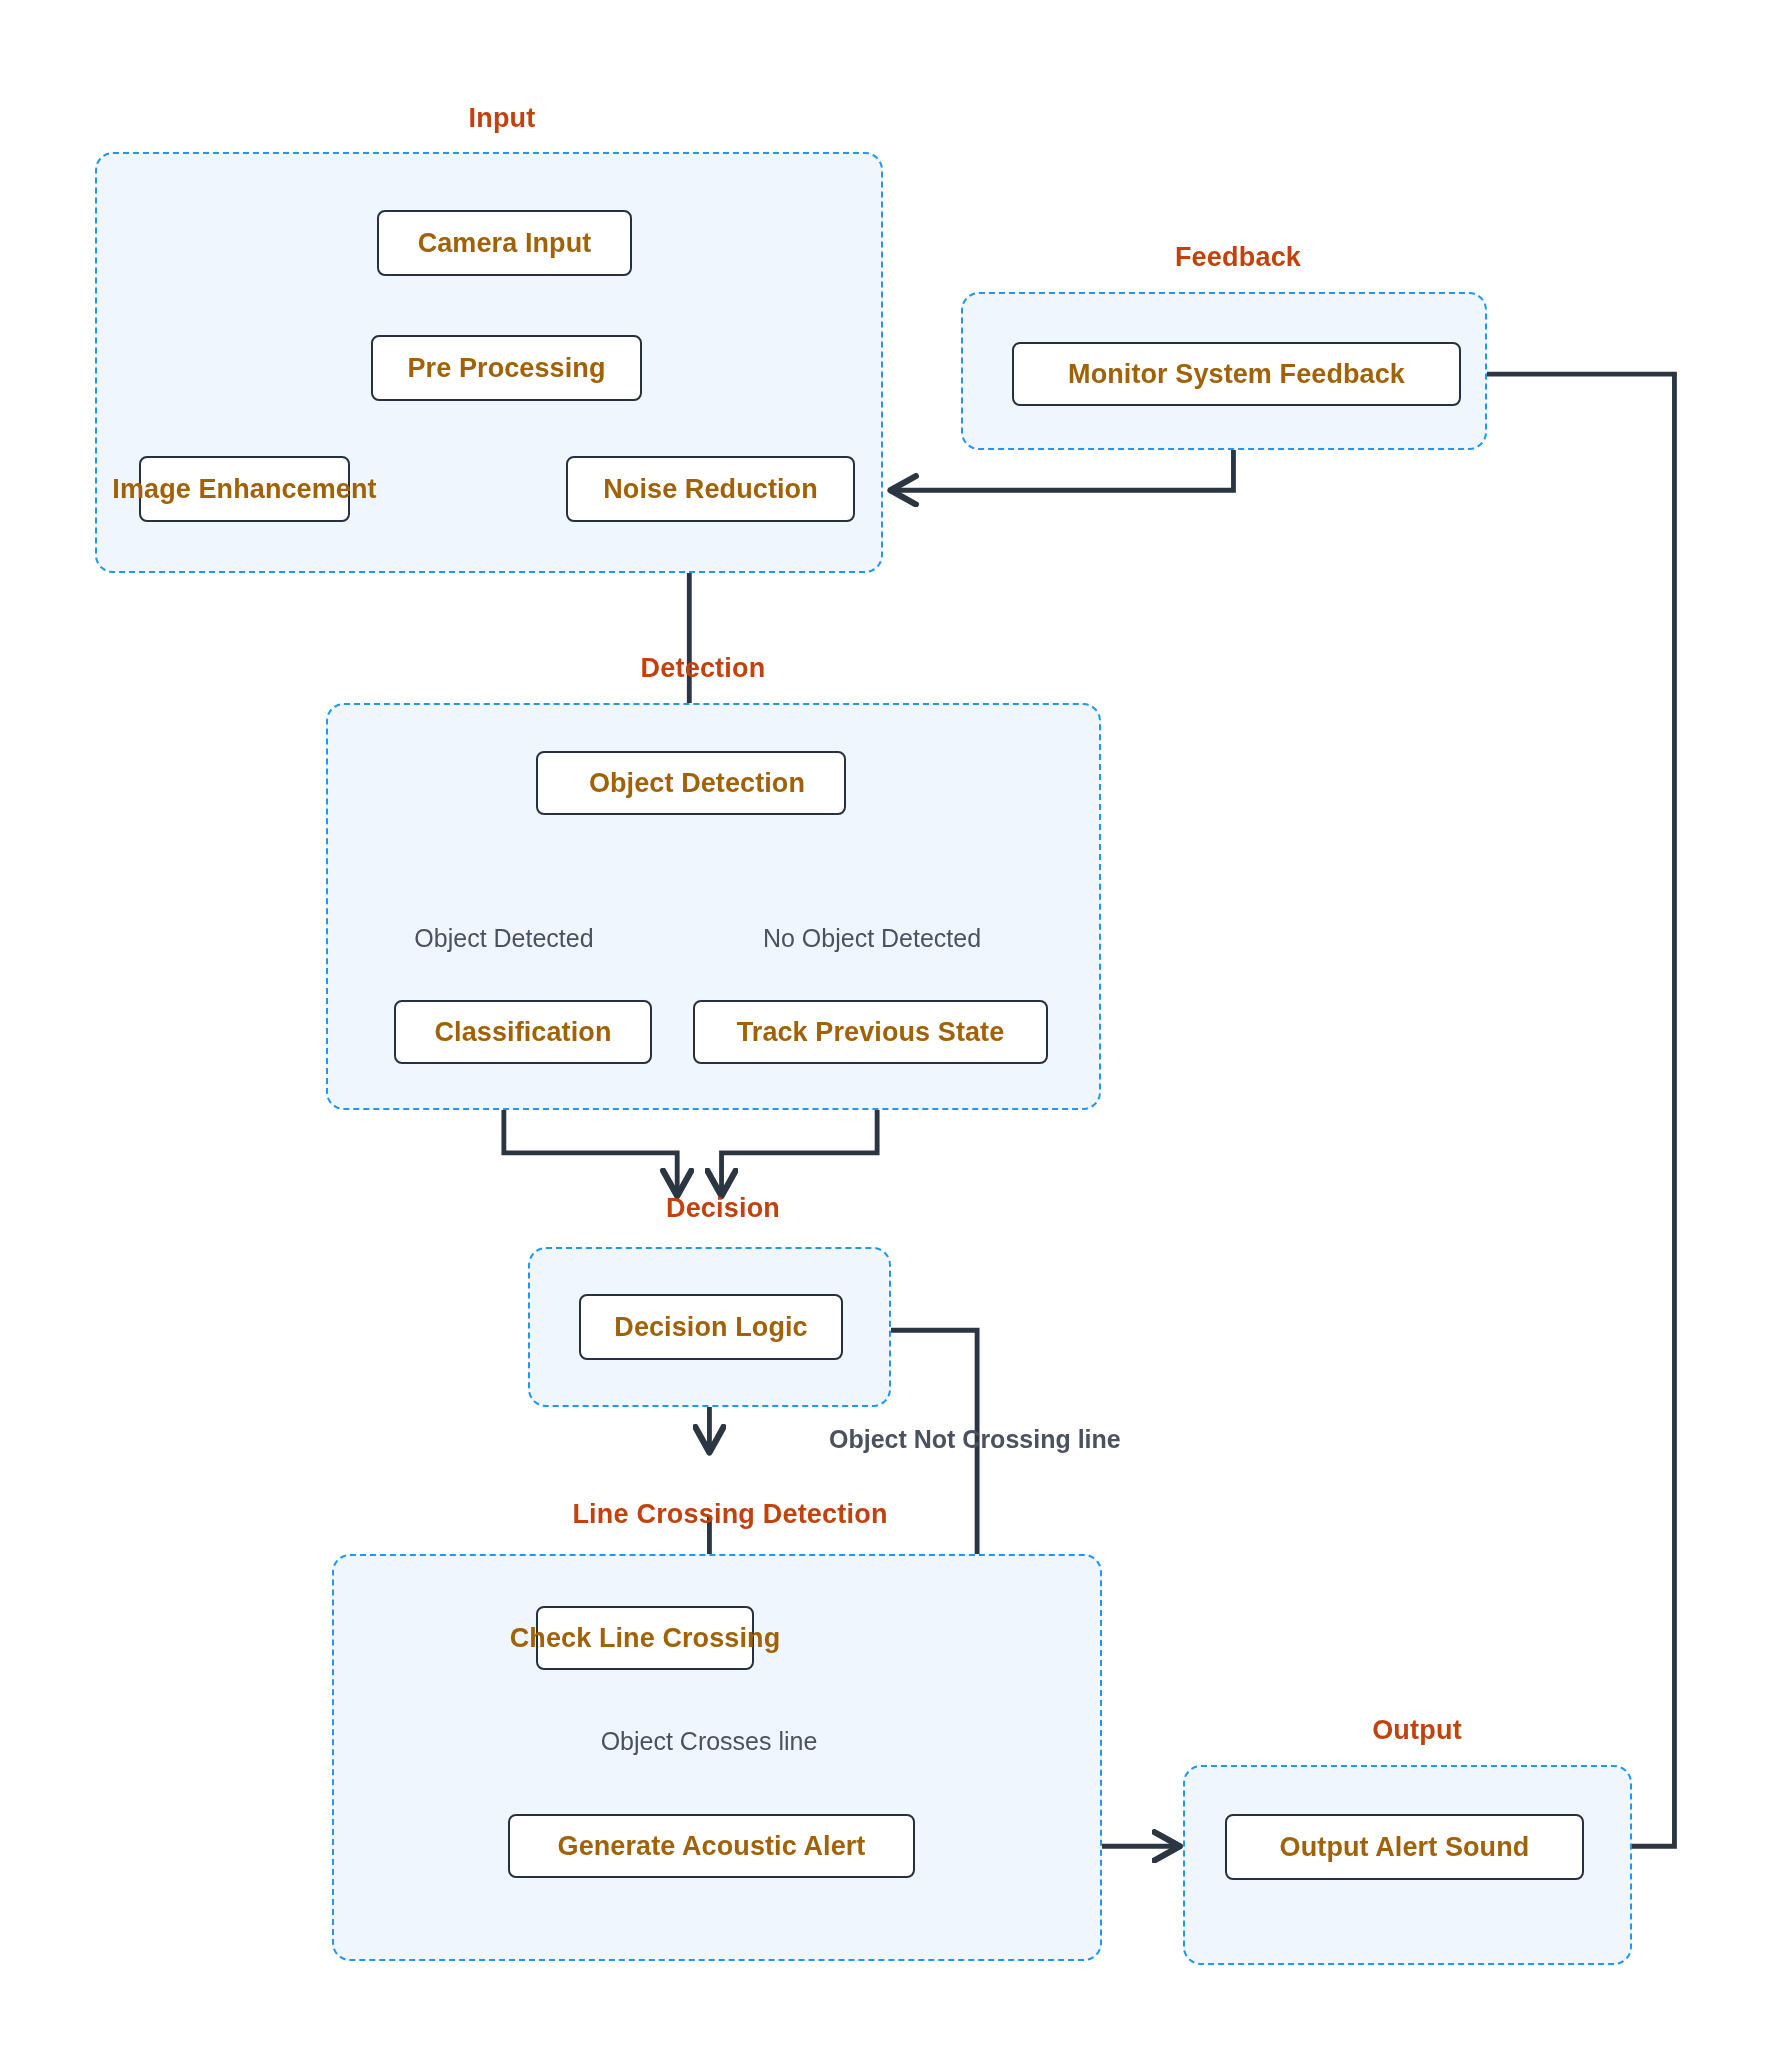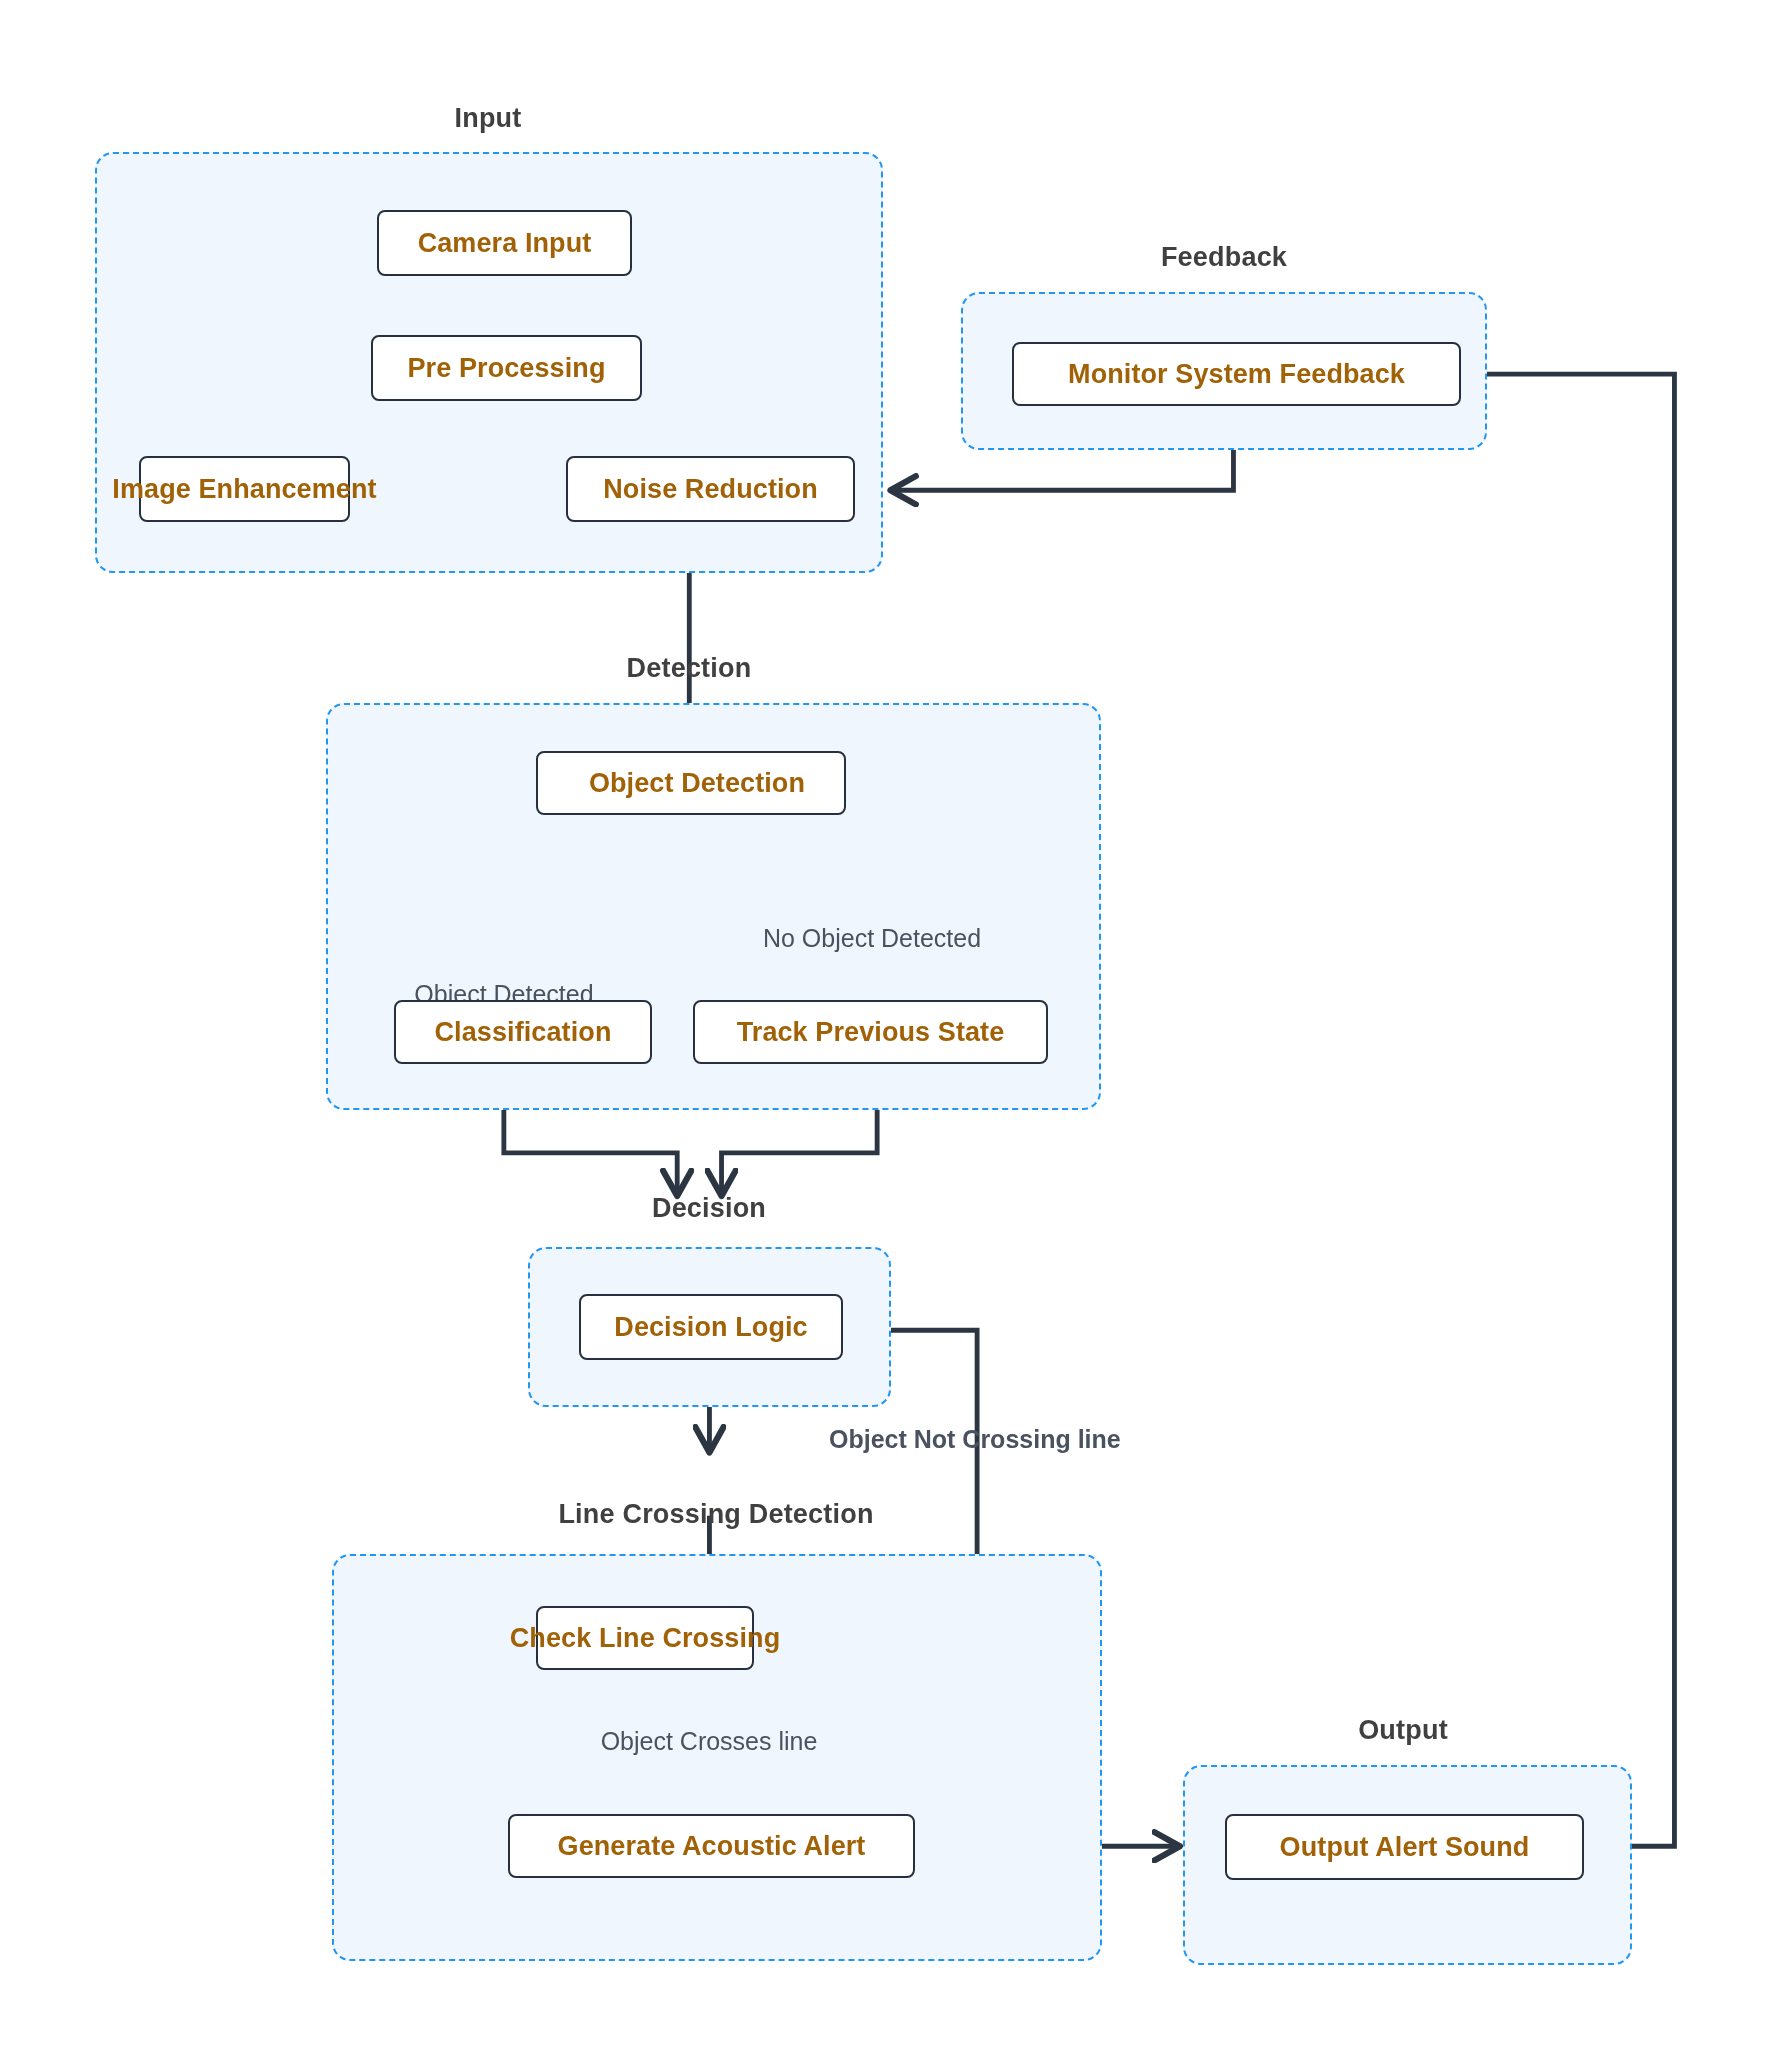--- a/index.html
+++ b/index.html
@@ -28,27 +28,28 @@
   }
   .cluster {
     position: absolute;
     background: #eff6fd;
     border: 2.4px dashed #2196f3;
     border-radius: 18px;
     box-sizing: border-box;
   }
   .cluster-title {
     position: absolute;
-    color: #404040;
+    color: #c2410c;
     font-weight: bold;
     font-size: 27px;
     letter-spacing: 0.2px;
     white-space: nowrap;
     text-align: left;
     transform: translateX(-50%);
+    margin-left: 14px;
   }
   .node {
     position: absolute;
     background: #ffffff;
     border: 2.8px solid #26303e;
     border-radius: 8px;
     box-sizing: border-box;
     display: flex;
     align-items: center;
     justify-content: center;
@@ -130,21 +131,21 @@
   <div class="cluster-title" style="left:1224px; top:242px;">Feedback</div>
   <div class="cluster" style="left:961px; top:292px; width:526px; height:158px;"></div>
 
   <div class="node" style="left:1012px; top:342px; width:449px; height:64px;">Monitor System Feedback</div>
 
   <div class="cluster-title" style="left:689px; top:653px;">Detection</div>
   <div class="cluster" style="left:326px; top:703px; width:775px; height:407px;"></div>
 
   <div class="node" style="left:536px; top:751px; width:310px; height:64px;padding-left:12px;">Object Detection</div>
 
-  <div class="edge-label" style="left:504px; top:980px;">Object Detected</div>
+  <div class="edge-label" style="left:504px; top:924px;">Object Detected</div>
   <div class="edge-label" style="left:872px; top:924px;">No Object Detected</div>
 
   <div class="node" style="left:375px; top:1000px; width:258px; height:64px;margin-left:19px;">Classification</div>
   <div class="node" style="left:693px; top:1000px; width:355px; height:64px;">Track Previous State</div>
 
   <div class="cluster-title" style="left:709px; top:1193px;">Decision</div>
   <div class="cluster" style="left:528px; top:1247px; width:363px; height:160px;"></div>
 
   <div class="node" style="left:579px; top:1294px; width:264px; height:66px;">Decision Logic</div>
 

